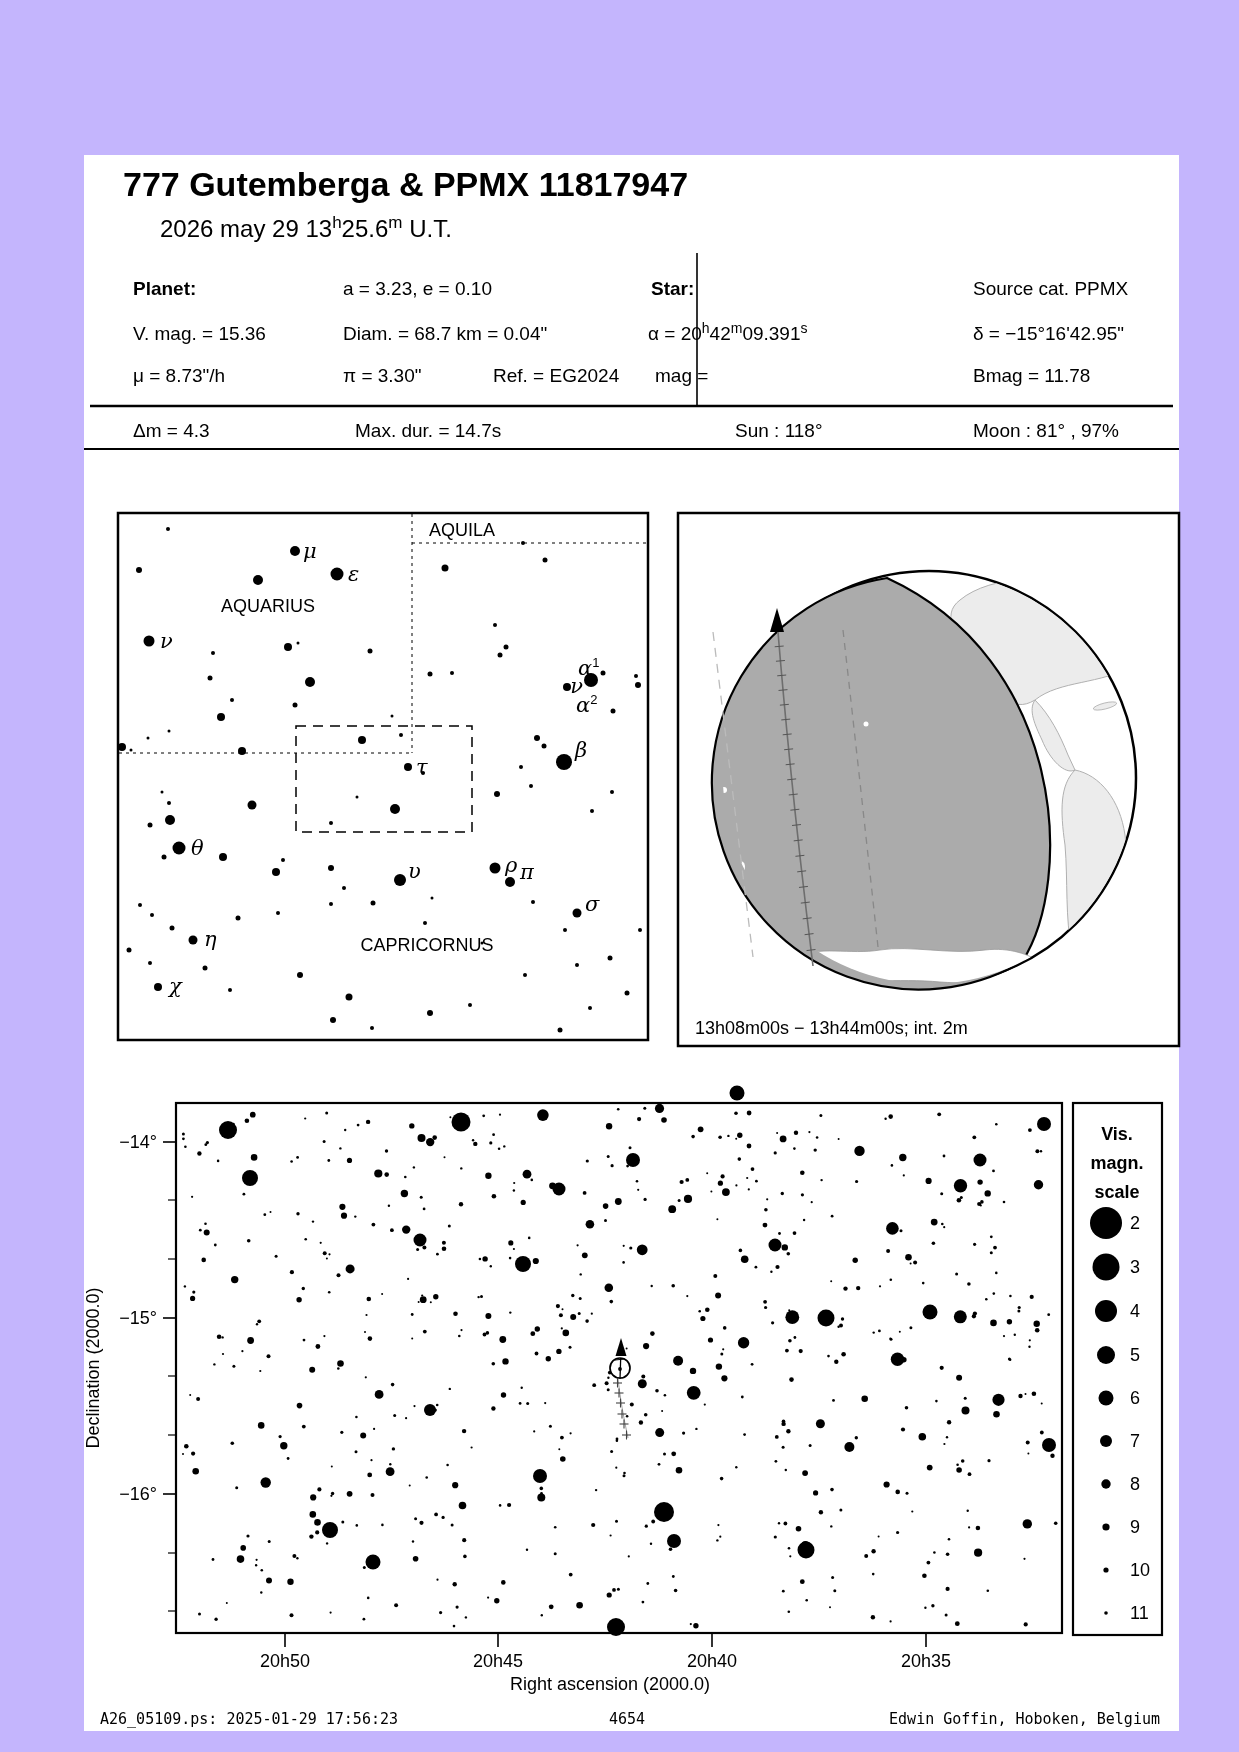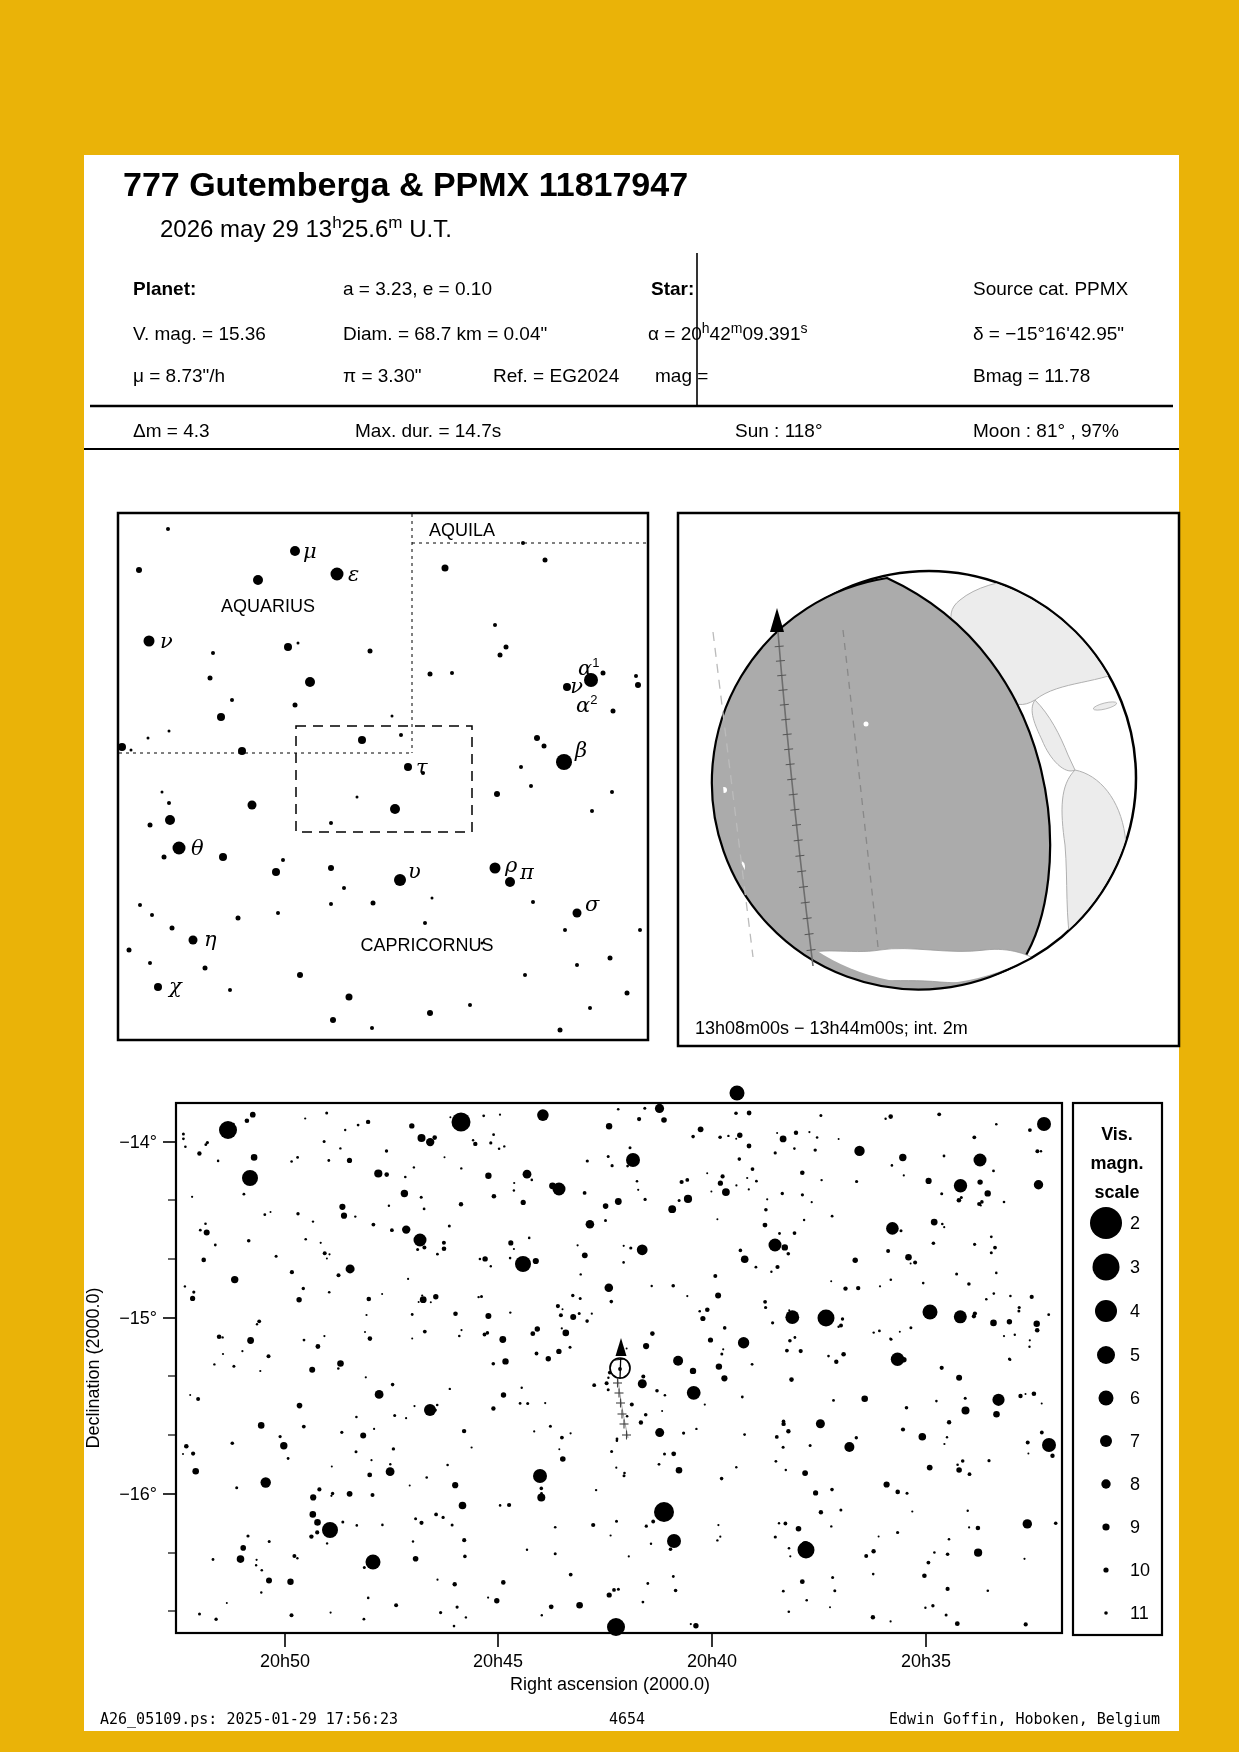--- a/index.html
+++ b/index.html
@@ -1,16 +1,16 @@
 <!DOCTYPE html>
 <html><head>
 <meta charset="utf-8">
 <style>
   html,body{margin:0;padding:0;background:#000;}
-  .page{position:relative;width:1239px;height:1752px;background:#eab308;overflow:hidden;}
+  .page{position:relative;width:1239px;height:1752px;background:#c4b5fd;overflow:hidden;}
   svg{position:absolute;left:0;top:0;}
   text{font-family:"Liberation Sans","DejaVu Sans",sans-serif;fill:#000;}
   .t34{font-size:34px;font-weight:bold;}
   .t24{font-size:24px;}
   .t19{font-size:19px;}
   .t19b{font-size:19px;font-weight:bold;}
   .t18{font-size:18px;}
   .t18b{font-size:18px;font-weight:bold;}
   .mono{font-family:"DejaVu Sans Mono","Liberation Mono",monospace;font-size:15px;}
   .greek{font-family:"DejaVu Serif",serif;font-style:italic;font-size:21px;}

